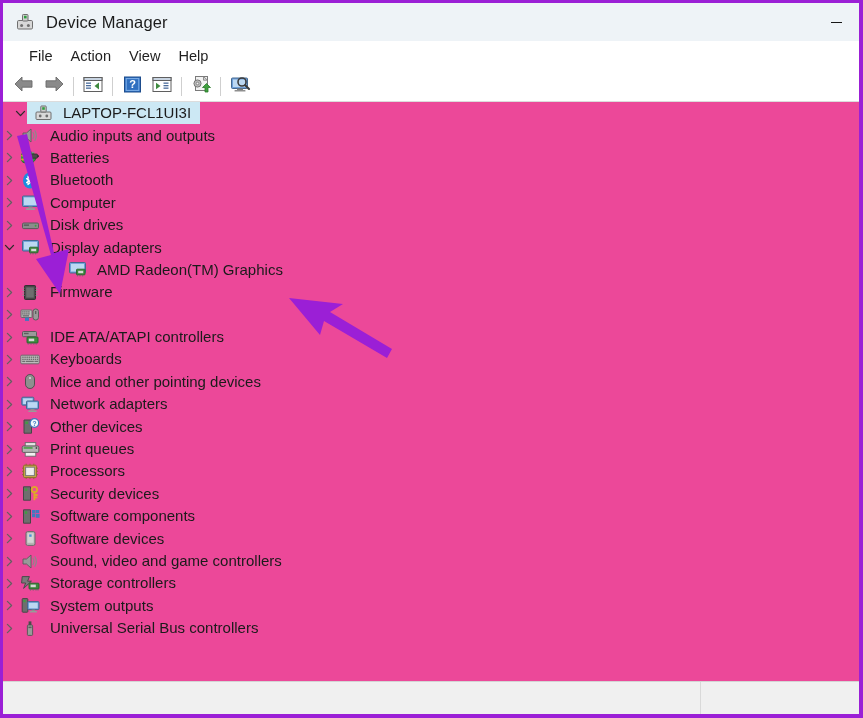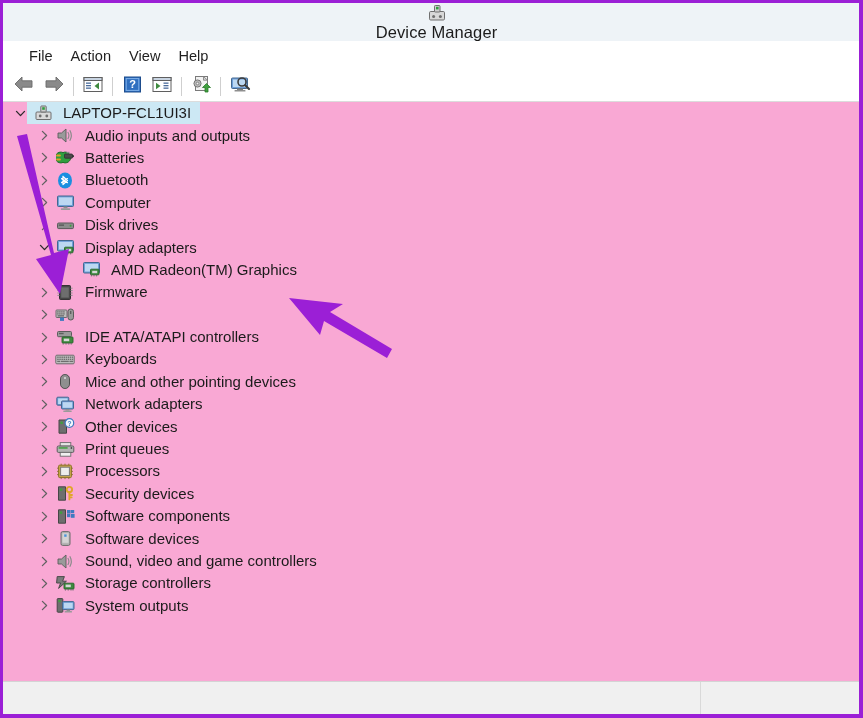--- a/index.html
+++ b/index.html
@@ -30,21 +30,20 @@
   }
 
   
   #titlebar {
     position: absolute;
     left: 0; top: 0; right: 0;
     height: 38px;
     background: #eef3f7;
     display: flex;
     align-items: center;
-    flex-direction: column;
   }
   #titlebar .app-icon {
     margin-left: 12px;
     width: 20px; height: 20px;
     display: block;
   }
   #titlebar .title-text {
     margin-left: 11px;
     font-size: 16.5px;
     color: #1b1b1b;
@@ -111,21 +110,21 @@
     background: #cfcfcf;
     margin: 0 4px;
   }
 
   
   #treepane {
     position: absolute;
     left: 0; top: 99px;
     right: 0;
     bottom: 32px;
-    background: #f9a8d4;
+    background: #ec4899;
     overflow: hidden;
     text-align: right;
   }
   .tree-row {
     position: relative;
     height: 22.4px;
     display: flex;
     align-items: center;
     white-space: nowrap;
   }
@@ -162,22 +161,22 @@
   .tree-row.root .sel-wrap {
     display: flex;
     align-items: center;
     background: #cce8f4;
     padding: 1px 6px 1px 2px;
   }
   .tree-row.root .node-label { background: transparent; }
 
   
   .lvl0 { padding-left: 11px; }
-  .lvl1 { padding-left: 35px; }
-  .lvl2 { padding-left: 61px; }
+  .lvl1 { }
+  .lvl2 { padding-left: 47px; }
   .lvl2 .chev { visibility: hidden; }
 
   
   #statusbar {
     position: absolute;
     left: 0; right: 0; bottom: 0;
     height: 32px;
     background: #f0f0f0;
     border-top: 1px solid #d4d4d4;
     display: flex;
@@ -704,20 +703,35 @@
       <rect x="1.2" y="1.6" width="5.6" height="13.6" rx="0.7" fill="#6e6e6e" stroke="#464646" stroke-width="1"></rect>
       <rect x="2.4" y="3" width="2.2" height="2.2" fill="#3fa03f"></rect>
       <rect x="6.6" y="4.6" width="11.4" height="8" rx="1" fill="#6f9fd8" stroke="#44688f" stroke-width="1"></rect>
       <rect x="7.9" y="5.9" width="8.8" height="5.4" fill="#bcd8f2"></rect>
       <rect x="10.6" y="12.6" width="3.4" height="1.5" fill="#8f8f8f"></rect>
       <rect x="8.6" y="14.1" width="7.4" height="1.4" rx="0.6" fill="#9a9a9a"></rect>
     </svg>
         </span>
         <span class="node-label">System outputs</span>
       </div>
+      <div class="tree-row lvl1">
+        <span class="chev">
+          <svg width="9" height="11" viewBox="0 0 9 11">
+    <path d="M2.4 1.4 L6.6 5.5 L2.4 9.6" fill="none" stroke="#616161" stroke-width="1.25" stroke-linecap="round" stroke-linejoin="round"></path>
+  </svg>
+        </span>
+        <span class="node-icon">
+          <svg width="14" height="17" viewBox="0 0 14 17">
+      <rect x="4.4" y="5" width="5.2" height="10.4" rx="0.8" fill="#9a9a9a" stroke="#5a5a5a" stroke-width="1"></rect>
+      <rect x="5.6" y="1.4" width="2.8" height="3.6" fill="#4a4a4a"></rect>
+      <rect x="5.4" y="6.6" width="3.2" height="1.5" fill="#5e5e5e"></rect>
+    </svg>
+        </span>
+        <span class="node-label">Universal Serial Bus controllers</span>
+      </div>
     </div>
 
   <div id="statusbar">
     <div class="sb-pane-a"></div>
     <div class="sb-pane-b"></div>
   </div>
 
   <svg id="annotations" viewBox="0 0 863 718">
     <g>
       <path d="M14 133 L48 252 L33 256 L57 291 L66 246 L51 250 L24 131 Z" fill="#9b1fd6"></path>

